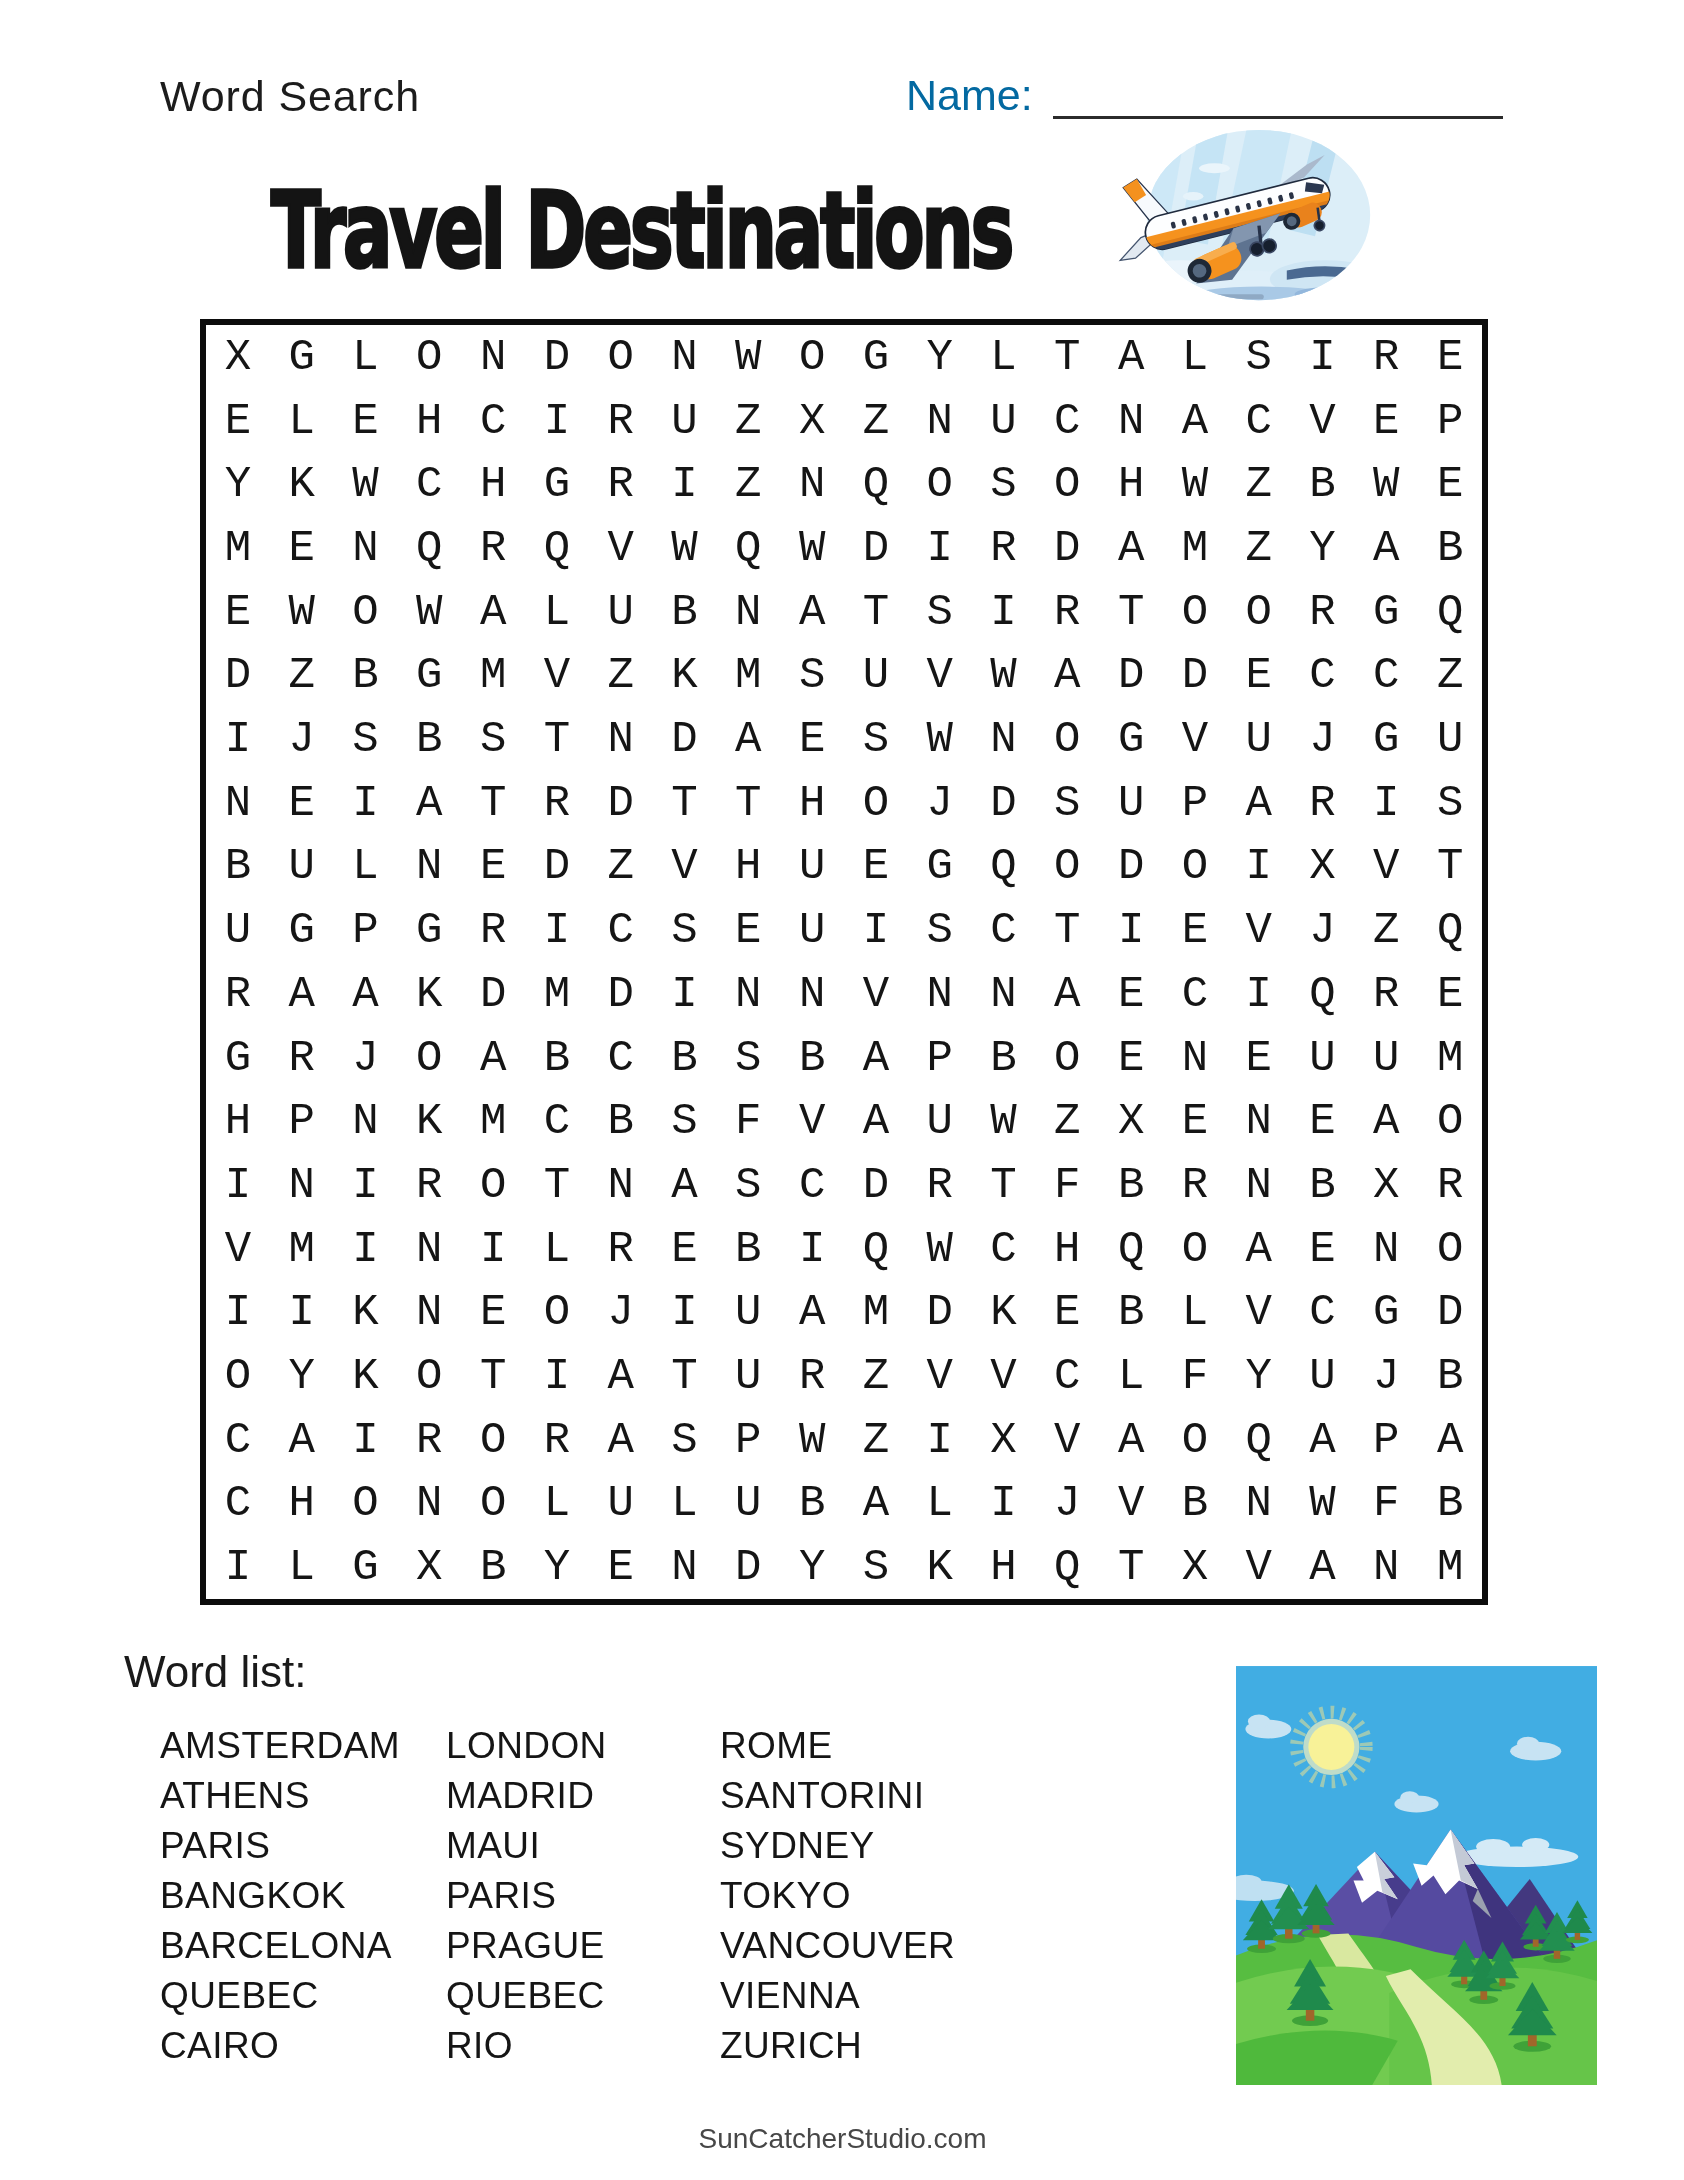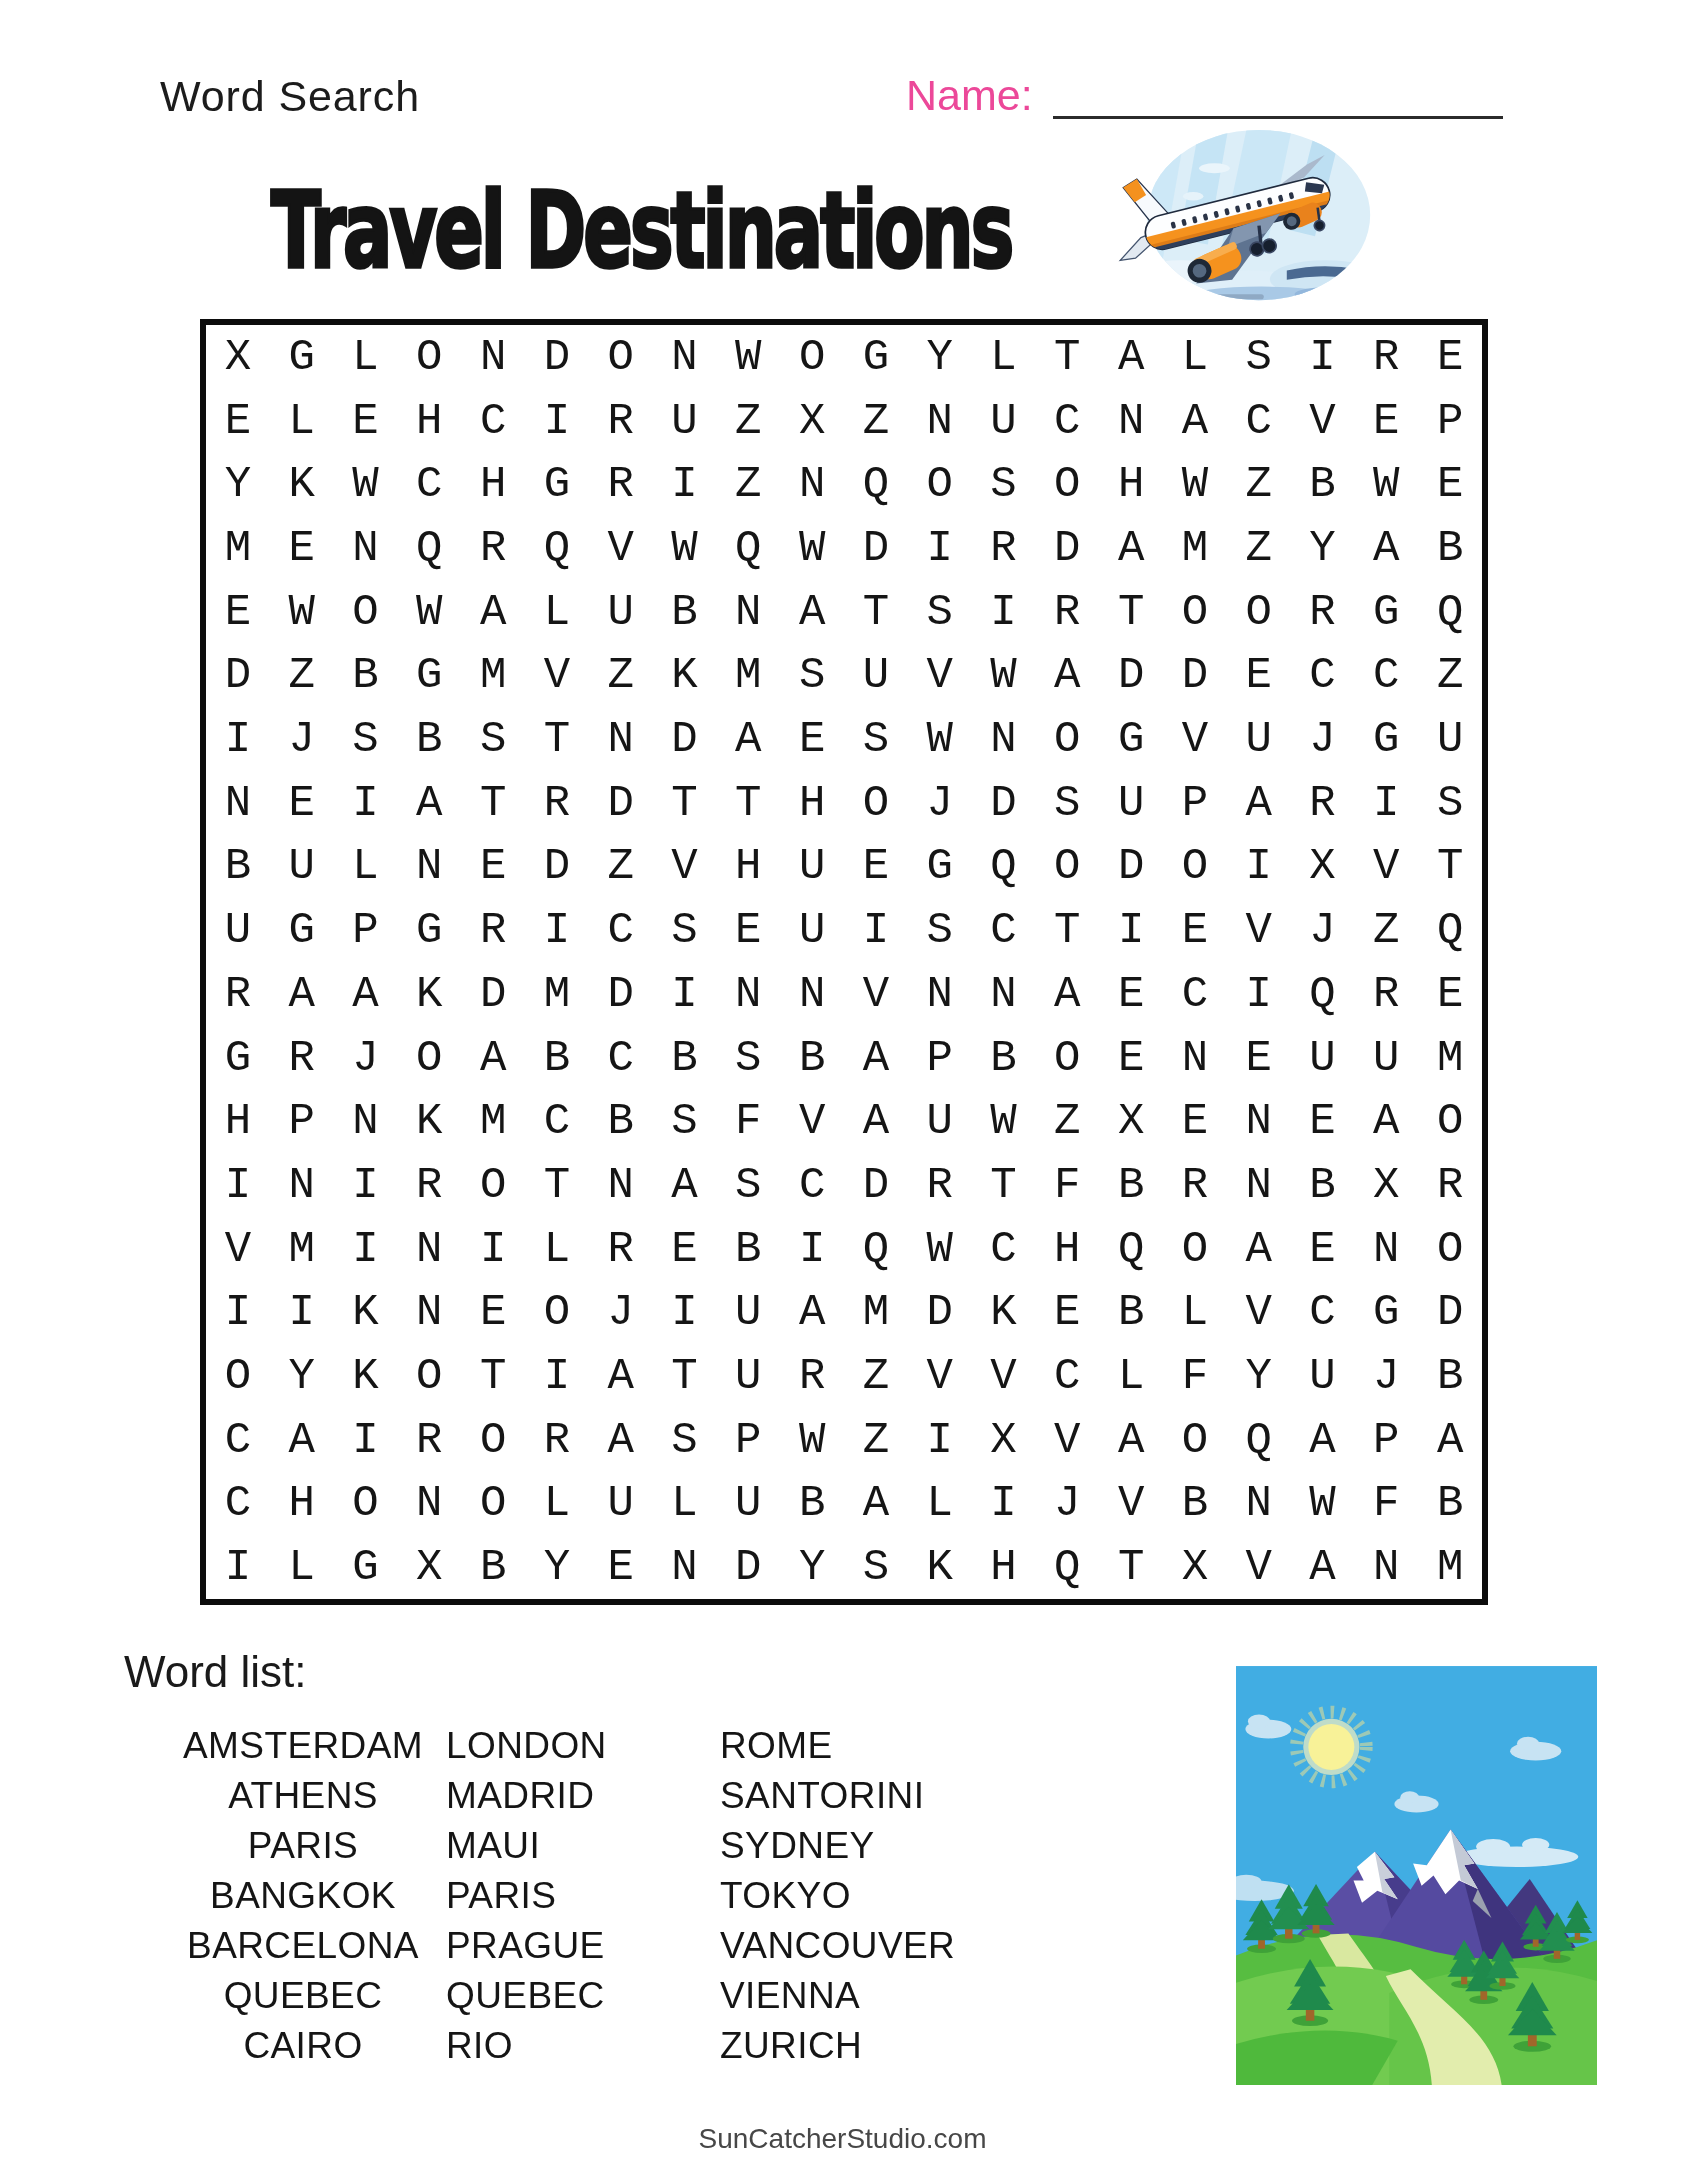--- a/index.html
+++ b/index.html
@@ -5,21 +5,21 @@
   html,body{margin:0;padding:0;}
   body{
     width:1685px;height:2181px;position:relative;background:#ffffff;
     font-family:"Liberation Sans",sans-serif;color:#1f1f1f;overflow:hidden;
   }
   .abs{position:absolute;}
 
   
   .doc-label{left:160px;top:72px;font-size:43px;letter-spacing:0.9px;color:#1c1c1c;}
   .name-group{left:906px;top:72px;display:flex;align-items:flex-end;gap:20.4px;}
-  .name-label{font-size:43px;color:#ec4899;line-height:1.1;}
+  .name-label{font-size:43px;color:#0369a1;line-height:1.1;}
   .name-line{width:450px;height:39px;border-bottom:3.4px solid #2b2b2b;}
 
   
   .puzzle-title{
     left:271px;top:169px;font-family:"DejaVu Sans",sans-serif;font-weight:bold;
     font-size:85px;letter-spacing:-3.4px;color:#141414;-webkit-text-stroke:3px #141414;
     transform:scale(0.86,1.24);transform-origin:left top;white-space:nowrap;
   }
 
   
@@ -31,21 +31,21 @@
   .cell{
     display:flex;align-items:center;justify-content:center;
     font-family:"Liberation Mono","DejaVu Sans Mono",monospace;
     font-size:44px;color:#151515;
   }
 
   
   .wl-heading{left:124px;top:1647px;font-size:44px;color:#1a1a1a;}
   .wl-columns{left:160px;top:1721px;display:flex;}
   .wl-col{display:block;}
-  .wl-col:nth-child(1){width:286px;text-align:center;}
+  .wl-col:nth-child(1){width:286px;}
   .wl-col:nth-child(2){width:274px;}
   .wl-col:nth-child(3){width:269px;}
   .wl-col:nth-child(4){width:230px;}
   .wl-item{font-size:37px;line-height:50px;color:#151515;letter-spacing:0.4px;white-space:nowrap;}
 
   
   .plane-svg{left:1112px;top:124px;}
   .landscape-svg{left:1236px;top:1666px;}
 
   

